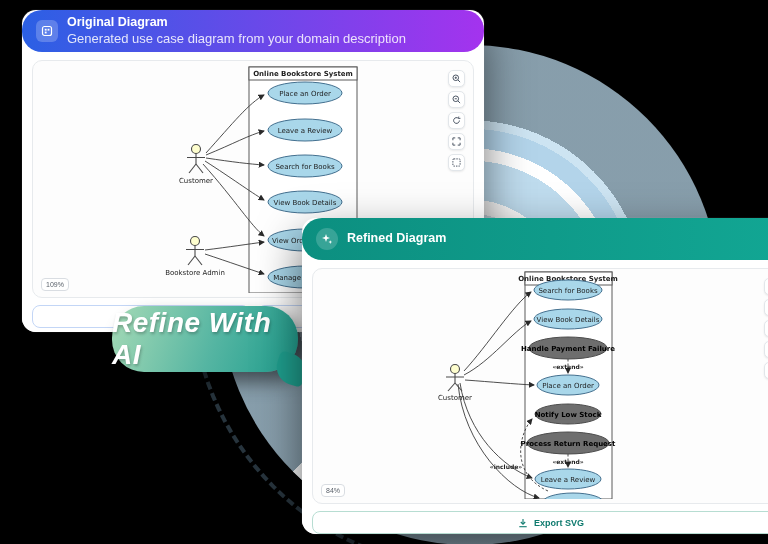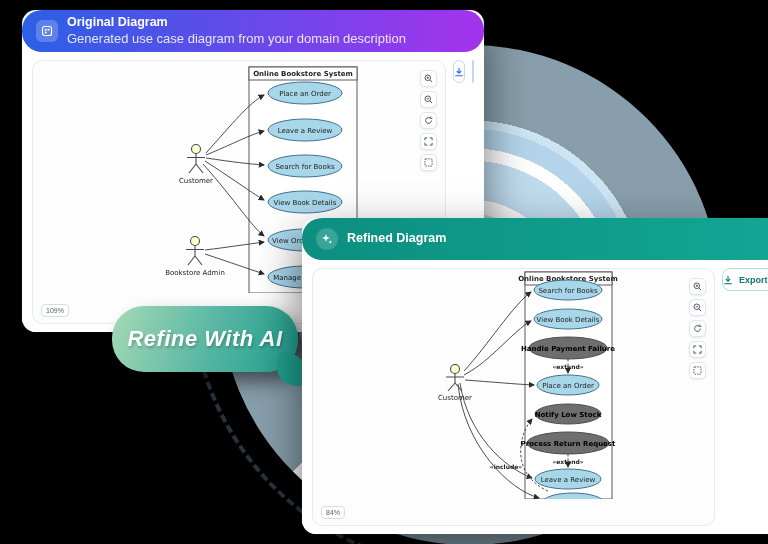--- a/index.html
+++ b/index.html
@@ -34,21 +34,21 @@
   .panel { position:absolute; border-radius:14px; background:#fff;
     box-shadow:0 18px 45px rgba(0,0,0,0.55), 0 0 0 1px rgba(255,255,255,0.05);
     display:flex; flex-direction:column; overflow:hidden; }
   .panel-header { height:42px; display:flex; align-items:center; gap:9px; padding:0 14px; flex:0 0 auto;border-radius:20px; }
   .hdr-icon { width:22px; height:22px; display:flex; align-items:center; justify-content:center; flex:0 0 auto; }
   .hdr-icon.sq { background:rgba(255,255,255,0.22); border-radius:6px; }
   .hdr-icon.rd { background:rgba(255,255,255,0.18); border-radius:50%; }
   .hdr-text { display:flex; flex-direction:column; line-height:1.25; }
   .hdr-title { color:#fff; font-size:12.5px; font-weight:bold; }
   .hdr-sub { color:rgba(255,255,255,0.85); font-size:13px; }
-  .panel-body { flex:1; padding:8px 10px 8px 10px; display:flex; flex-direction:row; gap:7px; background:#fff;justify-content:center; }
+  .panel-body { flex:1; padding:8px 10px 8px 10px; display:flex; flex-direction:column; gap:7px; background:#fff;justify-content:center; }
   .diagram-card { position:relative; flex:1; border:1px solid #e7eaed; border-radius:10px; background:#fdfdfd; overflow:hidden; }
   .zoom-badge { position:absolute; left:8px; bottom:6px; background:#fff; border:1px solid #d9dde2;
     border-radius:4px; font-size:7px; color:#5b626b; padding:2px 4px; z-index:5; }
   .ctrl-col { position:absolute; top:9px; right:8px; display:flex; flex-direction:column; gap:4px; z-index:5; }
   .ctrl-btn { width:17px; height:17px; background:#fff; border:1px solid #e2e6ea; border-radius:5px;
     display:flex; align-items:center; justify-content:center; box-shadow:0 1px 2px rgba(0,0,0,0.08); cursor:pointer; }
   .ctrl-btn svg { display:block; }
   .footer-row { display:flex; gap:7px; flex:0 0 auto; }
   .footer-btn { flex:1 1 0; height:23px; border-radius:8px; background:#fff; display:flex;
     align-items:center; justify-content:center; gap:6px; font-size:9px; font-weight:bold; cursor:pointer; }
@@ -63,21 +63,21 @@
   #refined-panel { left:302px; top:218px; width:498px; height:316px; z-index:4; }
   #refined-panel .panel-header { background:linear-gradient(90deg,#0c8f80,#12a794); }
 
   
   #refine-bubble { position:absolute; left:112px; top:306px; width:186px; height:66px; z-index:3;
     background:linear-gradient(110deg,#a5dab6 0%,#55b5a2 55%,#1d9d8d 100%);
     border-radius:32px; display:flex; align-items:center; justify-content:center;
     box-shadow:8px 10px 18px rgba(0,0,0,0.45); }
   #refine-bubble .tail { position:absolute; right:-8px; bottom:-12px; width:30px; height:30px;
     background:#1f9f8e; border-radius:5px 60% 5px 60%; transform:rotate(18deg); z-index:-1; }
-  #refine-bubble .bubble-label { color:#fff; font-size:22px; font-weight:bold; font-style:italic;
+  #refine-bubble .bubble-label { color:#fff; font-size:28px; font-weight:bold; font-style:italic;
     letter-spacing:0.5px; text-shadow:1px 2px 3px rgba(0,0,0,0.25); }
 
   
   svg text { font-family:"DejaVu Sans", sans-serif; fill:#1e1e1e; }
   .uc-label { font-size:7px; }
   .uc-label.on-dark { fill:#000; font-weight:bold; }
   .actor-label { font-size:7px; }
   .sys-title { font-size:7px; font-weight:bold; }
   .stereo { font-size:6px; font-weight:bold; }
 </style>

